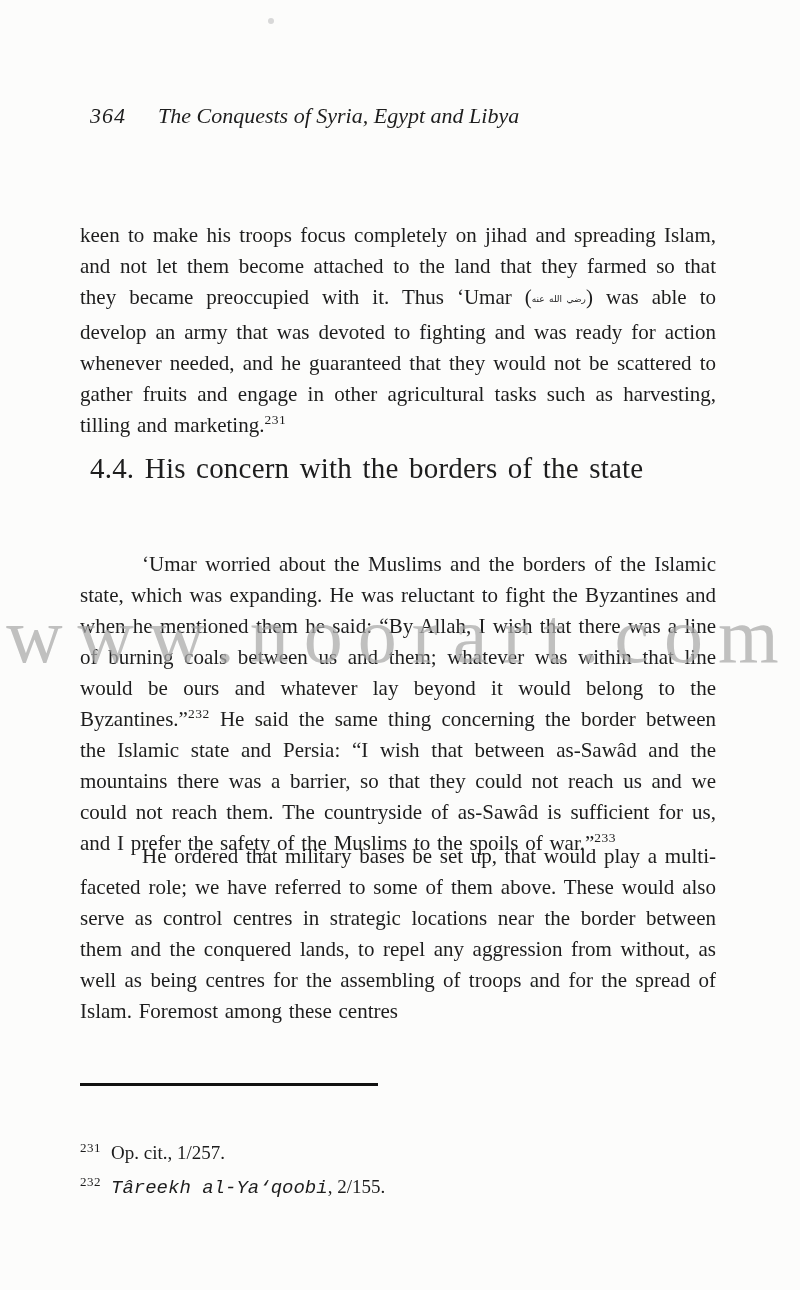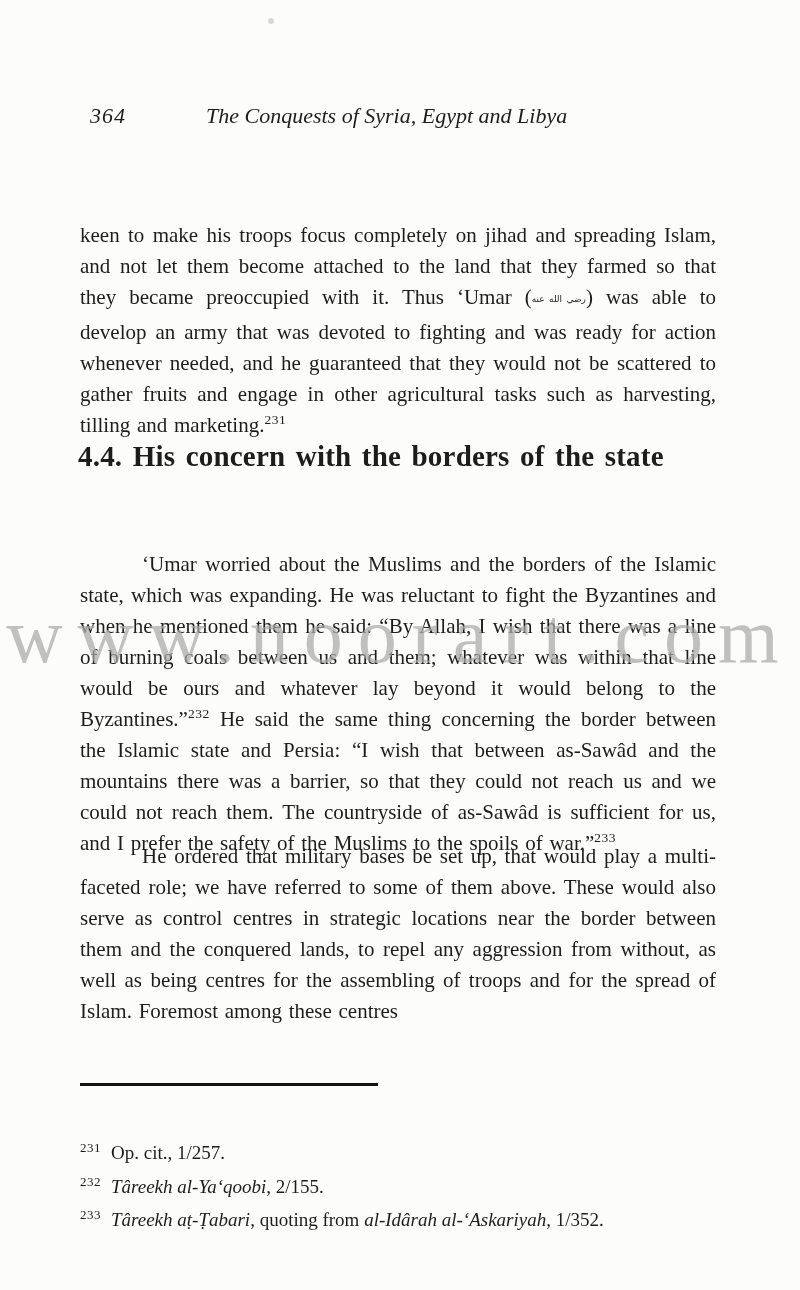--- a/index.html
+++ b/index.html
@@ -16,47 +16,47 @@
     margin:0 auto;
     padding-left:20px;
   }
   
   .running-head{
     position:absolute;top:103px;left:90px;right:85px;
     font-style:italic;font-size:22px;line-height:26px;
     display:flex;align-items:baseline;
   }
   .page-number{font-style:italic;letter-spacing:1px;}
-  .running-title{margin-left:80px;}
+  .running-title{margin-left:32px;}
   
   .body-para{
     position:absolute;left:80px;width:636px;
     font-size:21px;line-height:31px;
     text-align:justify;
     word-spacing:1.5px;
   }
   .para-1{top:180px;margin-top:40px;}
   .para-2{top:528px;text-indent:62px;}
   .para-3{top:820px;text-indent:62px;}
   .section-heading{
     position:absolute;top:438px;left:78px;width:660px;
-    font-size:29px;line-height:36px;font-weight:bold;
-    letter-spacing:.2px;word-spacing:3px;margin:0;
+    font-size:29px;line-height:36px;font-weight:normal;
+    letter-spacing:.2px;word-spacing:3px;margin:12px;
   }
   sup.fn-ref{
     font-size:13.5px;line-height:0;vertical-align:baseline;
     position:relative;top:-8px;letter-spacing:.5px;
   }
   .honorific{
     font-family:"DejaVu Sans",sans-serif;
     font-size:9px;letter-spacing:0;
     direction:rtl;unicode-bidi:isolate;
     display:inline-block;transform:translateY(-2px);
   }
-  .italic{font-style:italic;}
+  .italic{font-style:italic;font-family:Liberation Mono, monospace;}
   
   .footnote-rule{
     position:absolute;top:1083px;left:80px;width:298px;height:3px;
     background:#111;
   }
   .footnotes{
     position:absolute;top:1136px;left:80px;width:640px;
     font-size:19px;line-height:33.5px;
   }
   .footnote{white-space:nowrap;}
@@ -100,20 +100,17 @@
 
   <div class="footnote-rule"></div>
 
   <div class="footnotes">
     <div class="footnote">
       <sup class="fn-ref">231</sup><span>Op. cit., 1/257.</span>
     </div>
     <div class="footnote">
       <sup class="fn-ref">232</sup><span><span class="italic">Târeekh al-Ya‘qoobi</span>, 2/155.</span>
     </div>
-    <div class="footnote">
-      <sup class="fn-ref">233</sup><span><span class="italic">Târeekh aṭ-Ṭabari</span>, quoting from <span class="italic">al-Idârah al-‘Askariyah</span>, 1/352.</span>
-    </div>
   </div>
 
   <div class="watermark">www.noorart.com</div>
 
 </div>
 
 </body></html>

